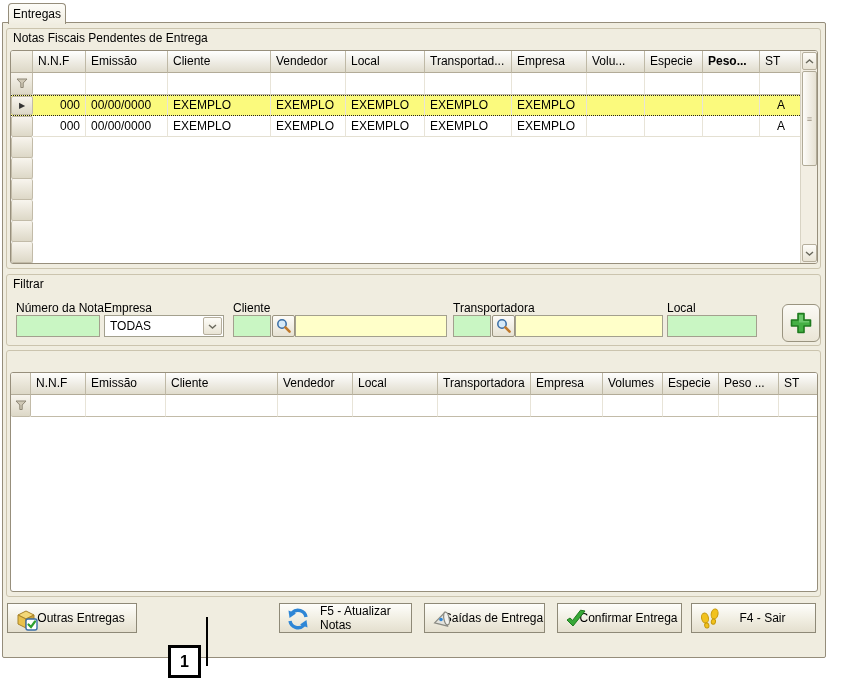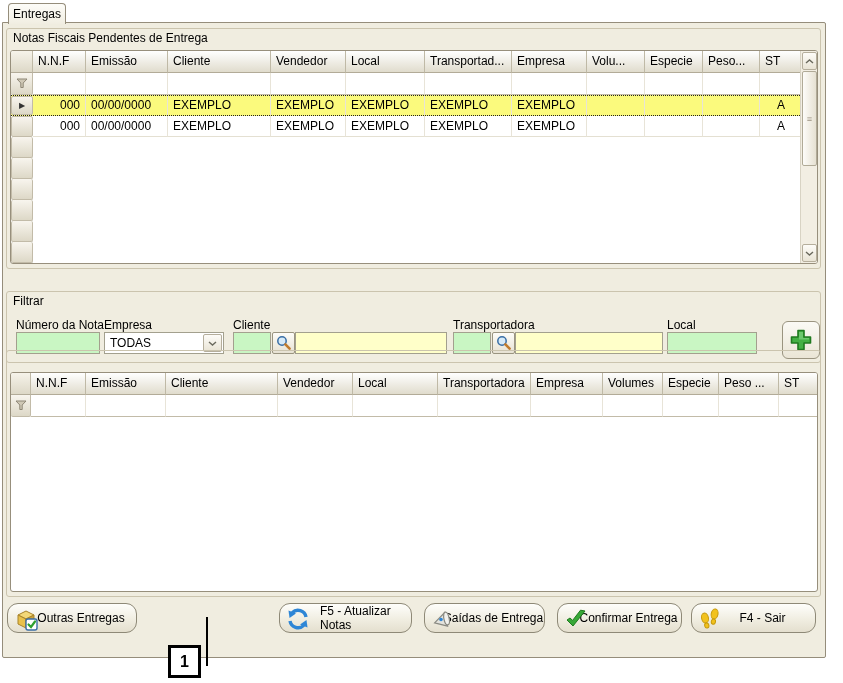--- a/index.html
+++ b/index.html
@@ -18,21 +18,21 @@
   .group-title { position:absolute; left:6px; top:2px; white-space:nowrap; }
 
   
   .grid { position:absolute; background:#fff; border:1px solid #978f7c; border-radius:3px; overflow:hidden; }
   .grow { display:flex; width:791px; }
   .gc { flex:0 0 auto; overflow:hidden; white-space:nowrap; padding:0 5px; line-height:20px; }
 
   
   .g1c0{width:22px;} .g1c1{width:53px;} .g1c2{width:82px;} .g1c3{width:103px;} .g1c4{width:75px;}
   .g1c5{width:79px;} .g1c6{width:87px;} .g1c7{width:75px;} .g1c8{width:58px;} .g1c9{width:58px;}
-  .g1c10{width:57px;} .g1c11{width:42px;}
+  .g1c10{width:57px;font-weight:bold;} .g1c11{width:42px;}
   
   .g2c0{width:20px;} .g2c1{width:55px;} .g2c2{width:80px;} .g2c3{width:112px;} .g2c4{width:75px;}
   .g2c5{width:85px;} .g2c6{width:93px;} .g2c7{width:72px;} .g2c8{width:60px;} .g2c9{width:56px;}
   .g2c10{width:60px;} .g2c11{width:40px;}
   .grow2 { width:808px; }
 
   .ghead { height:22px; }
   .hcell { background:linear-gradient(#ffffff,#e0dccd); border-right:1px solid #bfb9a6; border-bottom:1px solid #b2ab98; line-height:21px; }
   .hind  { background:linear-gradient(#f6f3ea,#ddd8c7); }
 
@@ -60,21 +60,21 @@
   .finput { position:absolute; top:40px; height:22px; border:1px solid #a3a08e; padding:0 4px; font-family:"Liberation Sans",sans-serif; font-size:12px; }
   .green { background:#c9f6c3; }
   .yellow { background:#ffffc9; }
   .combo { position:absolute; top:40px; height:22px; background:#fff; border:1px solid #a3a08e; display:flex; align-items:center; }
   .combo-text { flex:1; padding-left:5px; }
   .combo-btn { width:19px; height:18px; margin-right:1px; background:linear-gradient(#fdfcf8,#e9e4d5); border:1px solid #b5ae9c; border-radius:2px; display:flex; align-items:center; justify-content:center; }
   .magbtn { position:absolute; top:40px; width:23px; height:22px; background:linear-gradient(#fdfcf8,#e7e2d3); border:1px solid #9a9480; border-radius:2px; display:flex; align-items:center; justify-content:center; }
   .plusbtn { position:absolute; left:775px; top:29px; width:38px; height:38px; background:linear-gradient(#fbfaf5,#eae5d6); border:1px solid #9a9480; border-radius:6px; display:flex; align-items:center; justify-content:center; }
 
   
-  .btn { position:absolute; top:580px; height:30px; background:linear-gradient(#fefefb,#efecdf 60%,#e4dfce); border:1px solid #8e8977; border-radius:11px; display:flex; align-items:center; justify-content:center; }
+  .btn { position:absolute; top:580px; height:30px; background:linear-gradient(#fefefb,#efecdf 60%,#e4dfce); border:1px solid #8e8977; border-radius:0; display:flex; align-items:center; justify-content:center; }
   .btn .bicon { position:absolute; left:6px; top:3px; width:24px; height:24px; }
   .btn .blabel { padding-left:18px; }
 
   
   .ann-line { position:absolute; left:206px; top:617px; width:2px; height:49px; background:#000; z-index:5; }
   .ann-box { position:absolute; left:168px; top:645px; width:33px; height:33px; background:#fff; border:3px solid #000; z-index:6; display:flex; align-items:center; justify-content:center; font-weight:bold; font-size:16px; }
 
   svg { display:block; }
 </style>
 </head>
@@ -179,21 +179,21 @@
             </div>
           <div class="sbtn" style="bottom:1px;">
             <svg width="9" height="5" viewBox="0 0 9 5">
                 <path d="M1 1 L4.5 4 L8 1" fill="none" stroke="#6b6a5e" stroke-width="1.4"></path>
               </svg>
           </div>
         </div>
       </div>
     </div>
 
-    <div class="groupbox" style="left:3px; top:268px; width:815px; height:72px;">
+    <div class="groupbox" style="left:3px; top:251px; width:815px; height:72px;">
       <div class="group-title">Filtrar</div>
 
       <div class="flabel" style="left:9px;">Número da Nota</div>
       <input class="finput green" style="left: 9px; width: 84px;" value="">
 
       <div class="flabel" style="left:97px;">Empresa</div>
       <div class="combo" style="left:97px; width:120px;">
         <span class="combo-text">TODAS</span>
         <span class="combo-btn">
           <svg width="9" height="5" viewBox="0 0 9 5">

